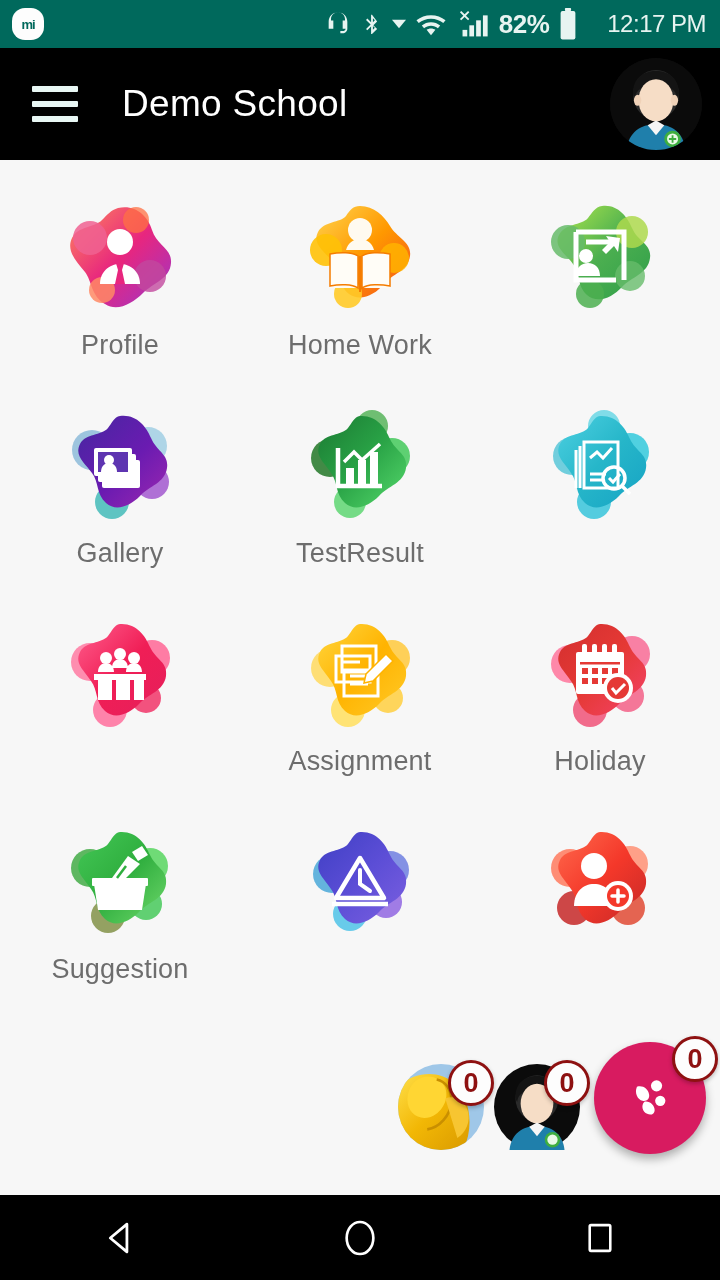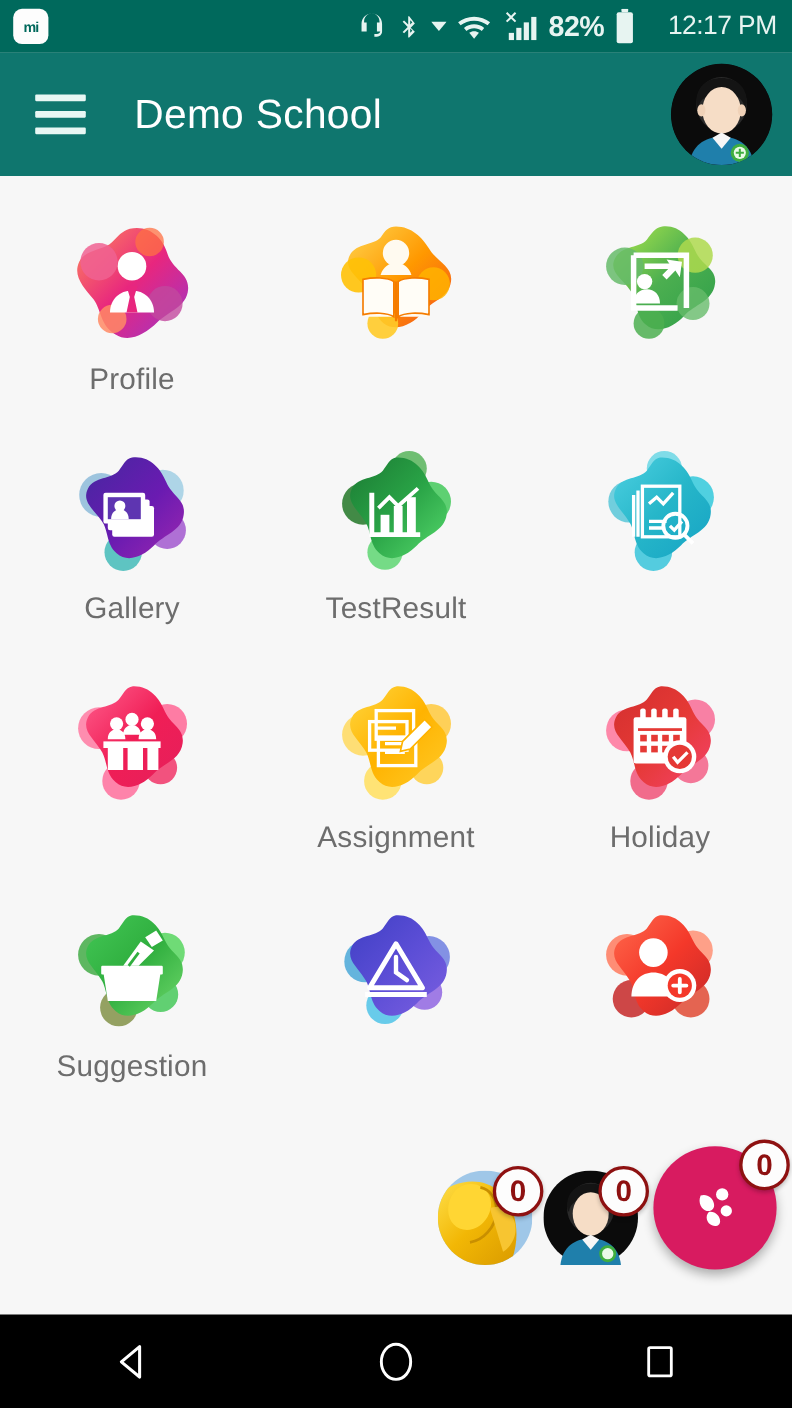--- a/index.html
+++ b/index.html
@@ -11,36 +11,36 @@
     position:relative;
   }
 
   
   .statusbar {
     height:48px; background:#00695c;
     display:flex; align-items:center;
     padding:0 14px 0 12px; color:#e7f4f1;
   }
   .mi-logo {
-    width:32px; height:32px; border-radius:8px;
+    width:32px; height:32px; border-radius:13px;
     background:#fdfdfd; color:#00695c;
     display:flex; align-items:center; justify-content:center;
     font-size:13px; font-weight:bold; letter-spacing:-1px;
   }
   .status-right {
     margin-left:auto; display:flex; align-items:center; gap:9px;
   }
   .sicon { display:flex; align-items:center; }
   .sicon svg { display:block; }
   .batt-pct { font-size:26px; font-weight:bold; letter-spacing:-0.5px; }
   .clock { font-size:24px; font-weight:normal; letter-spacing:-0.5px;margin-left:20px; }
 
   
   .appbar {
-    height:112px; background:#0f766e;
+    height:112px; background:#000000;
     display:flex; align-items:center; padding:0 20px;
     position:relative;
   }
   .hamburger {
     width:46px; height:36px; margin-left:12px;
     display:flex; flex-direction:column; justify-content:space-between;
     cursor:pointer;
   }
   .hamburger span { display:block; height:6px; border-radius:1px; background:#e8f7f4; }
   .app-title {
@@ -223,20 +223,21 @@
         <g fill="#fffaf0">
           <circle cx="60" cy="32" r="12"></circle>
           <path d="M46 52c2-7 7-11 14-11s12 4 14 11z"></path>
           <path d="M30 60h28v30H30z"></path>
             <path d="M62 60h28v30H62z"></path>
         </g>
         <path d="M58 58c-6-4-18-4-28-2v32c10-2 22-2 28 2zM62 58c6-4 18-4 28-2v32c-10-2-22-2-28 2z" fill="#fffdf7" stroke="#f57c00" stroke-width="1.5"></path>
         <path d="M60 58v36" stroke="#f57c00" stroke-width="2"></path>
       </svg>
     </div>
+    <div class="tile-label">Home Work</div>
   </div>
 
   <div class="tile">
     <div class="tile-icon">
       <svg viewBox="0 0 120 120">
         <defs>
             <linearGradient id="gn1" x1="0" y1="0" x2="1" y2="1">
           <stop offset="0" stop-color="#b2e84b"></stop>
               <stop offset=".5" stop-color="#4caf50"></stop>
               <stop offset="1" stop-color="#2e9e49"></stop>

